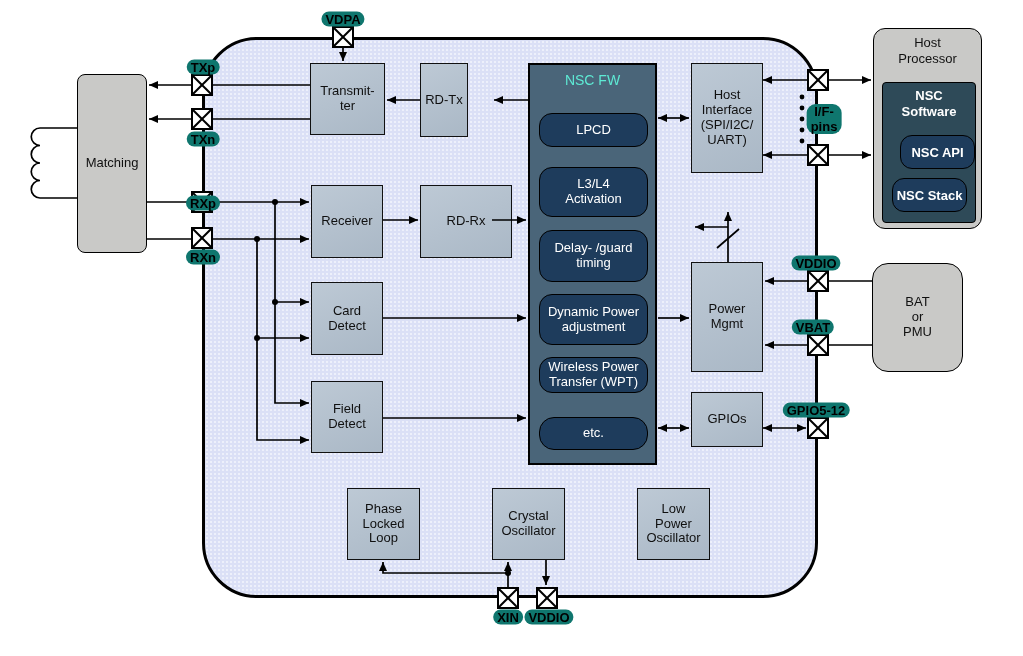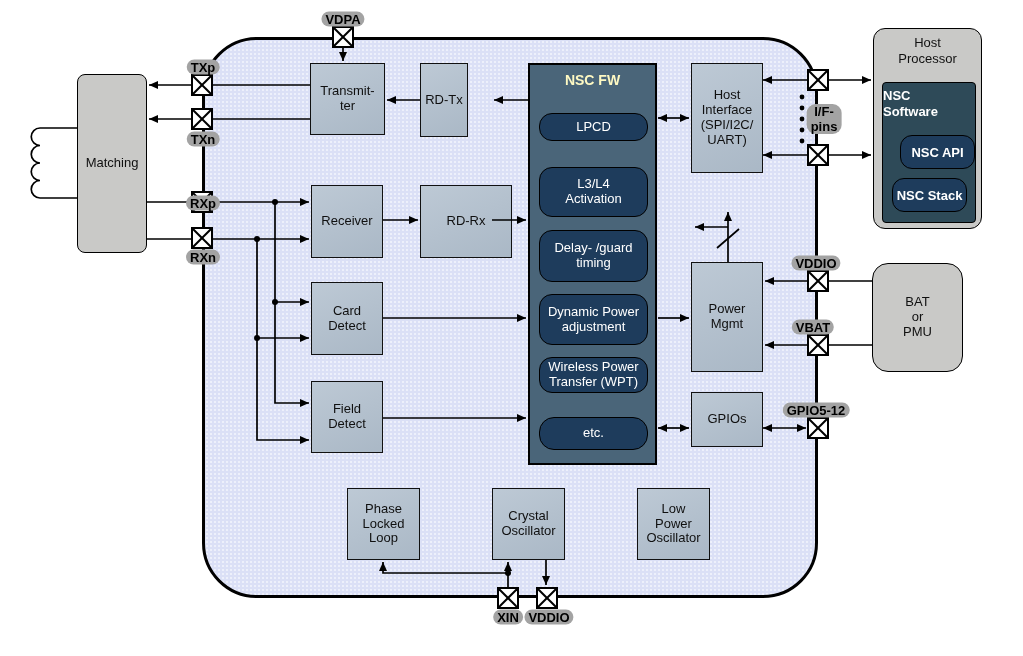--- a/index.html
+++ b/index.html
@@ -26,21 +26,21 @@
   .ext{background:#c9c9c7;border:1.8px solid #000;}
   .round8{border-radius:8px;}
   .round16{border-radius:16px;}
   
   #nsc-fw{
     position:absolute;left:528px;top:63px;width:129px;height:402px;box-sizing:border-box;
     background:#4a6579;border:2px solid #000;
   }
   #nsc-fw .title{
     position:absolute;top:7px;left:0;right:0;text-align:center;
-    color:#fef9c3;font-weight:bold;font-size:14px;
+    color:#5eead4;font-weight:normal;font-size:14px;
   }
   .module{
     position:absolute;left:9px;width:109px;box-sizing:border-box;
     border:1.8px solid #000;border-radius:13px;background:#1e3c5c;color:#fff;
     display:flex;align-items:center;justify-content:center;text-align:center;
     white-space:pre-line;font-size:13px;line-height:1.15;
   }
   
   #host-processor{
     position:absolute;left:873px;top:28px;width:109px;height:201px;box-sizing:border-box;
@@ -48,21 +48,21 @@
   }
   #host-processor .title{
     position:absolute;top:6px;left:0;right:0;text-align:center;
     font-size:13px;line-height:1.2;white-space:pre-line;color:#111;
   }
   #nsc-software{
     position:absolute;left:8px;top:53px;width:94px;height:141px;box-sizing:border-box;
     background:#2e4a58;border:1.6px solid #000;border-radius:4px;
   }
   #nsc-software .title{
-    position:absolute;top:5px;left:0;right:0;text-align:left;
+    position:absolute;top:5px;left:0;right:0;text-align:center;
     color:#fff;font-weight:600;font-size:13px;line-height:1.2;white-space:pre-line;
   }
   .sw-module{
     position:absolute;left:9px;width:75px;height:34px;box-sizing:border-box;
     border:1.8px solid #000;border-radius:12px;background:#1e3c5c;color:#fff;
     display:flex;align-items:center;justify-content:center;
     font-size:13px;font-weight:600;
   }
   
   .pin{
@@ -70,21 +70,21 @@
     overflow:hidden;z-index:6;
   }
   .pin::before,.pin::after{
     content:"";position:absolute;top:50%;left:50%;width:27px;height:2px;background:#000;
   }
   .pin::before{transform:translate(-50%,-50%) rotate(45deg);}
   .pin::after{transform:translate(-50%,-50%) rotate(-45deg);}
   
   .pinlabel{
     position:absolute;z-index:7;transform:translate(-50%,-50%);
-    background:#a3a3a3;border-radius:9px;padding:0 4px;
+    background:#0f766e;border-radius:9px;padding:0 4px;
     font-size:13px;font-weight:600;line-height:15px;text-align:center;
     white-space:pre-line;color:#000;
   }
   svg.wires{position:absolute;left:0;top:0;z-index:5;pointer-events:none;}
 </style>
 </head>
 <body>
 
 <div id="canvas">
 
@@ -112,21 +112,21 @@
   <div class="blk" style="left:420px;top:63px;width:48px;height:74px;">RD-Tx</div>
   <div class="blk" style="left:311px;top:185px;width:72px;height:73px;">Receiver</div>
   <div class="blk" style="left:420px;top:185px;width:92px;height:73px;text-align:right;">RD-Rx</div>
   <div class="blk" style="left:311px;top:282px;width:72px;height:73px;">Card
 Detect</div>
   <div class="blk" style="left:311px;top:381px;width:72px;height:72px;">Field
 Detect</div>
 
   <div id="nsc-fw">
     <div class="title">NSC FW</div>
-    <div class="module" style="top:48px;height:28px;">LPCD</div>
+    <div class="module" style="top:48px;height:34px;">LPCD</div>
     <div class="module" style="top:102px;height:50px;">L3/L4
 Activation</div>
     <div class="module" style="top:165px;height:52px;">Delay- /guard
 timing</div>
     <div class="module" style="top:229px;height:51px;">Dynamic Power
 adjustment</div>
     <div class="module" style="top:292px;height:36px;">Wireless Power
 Transfer (WPT)</div>
     <div class="module" style="top:352px;height:33px;border-radius:15px;">etc.</div>
   </div>

